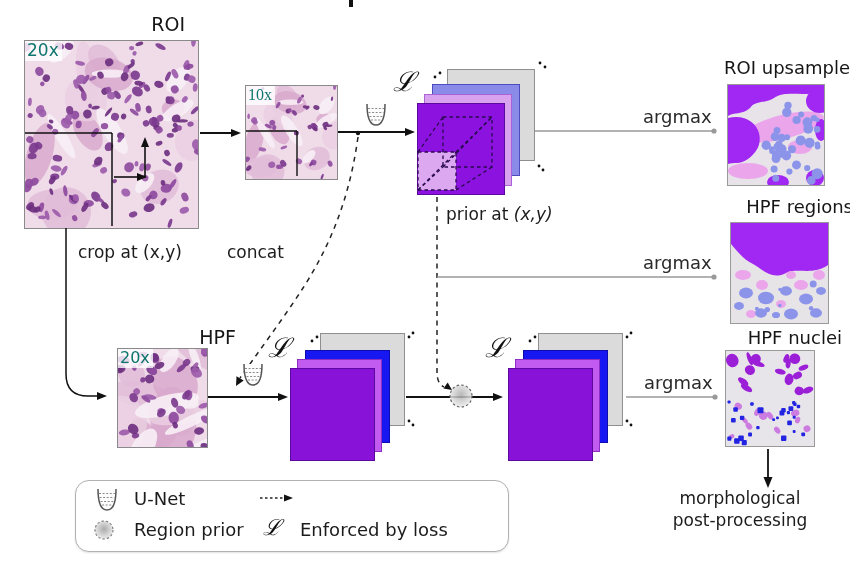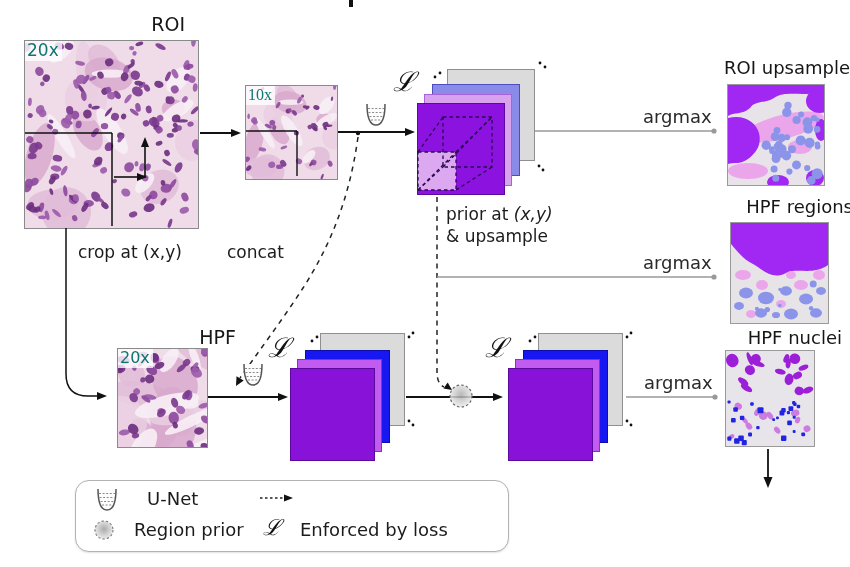--- a/index.html
+++ b/index.html
@@ -283,21 +283,20 @@
   <div class="txt" style="left:227px;top:242px;">concat</div>
 
   <div class="layer" style="left:447px;top:69px;width:88px;height:92px;background:#DBDBDB;border:1px solid #8f8f8f;"></div>
   <div class="layer" style="left:432px;top:84px;width:88px;height:92px;background:#8A8AE9;border:1px solid #4d4dc0;"></div>
   <div class="layer" style="left:424px;top:94px;width:88px;height:92px;background:#D9A2EE;border:1px solid #a963d6;"></div>
   <div class="layer" style="left:417px;top:103px;width:88px;height:92px;background:#8C13DF;border:1px solid #5c0a9e;"></div>
 
   <div class="txt" style="left:446px;top:203px;line-height:22px;white-space:normal;width:140px;">
     <span>prior at</span>
     <span style="font-style:italic;">(x,y)</span><br>
-    <span>&amp; upsample</span>
   </div>
 
   <div class="argmax" style="left:643px;top:106px;">argmax</div>
   <div class="argmax" style="left:643px;top:252px;">argmax</div>
   <div class="argmax" style="left:644px;top:372px;">argmax</div>
 
   <div class="title small-title" style="left:700px;top:57px;width:150px;">ROI upsample</div>
   <div class="mapimg" style="left:727px;top:84px;width:96px;height:100px;"><svg width="96" height="100" viewBox="0 0 96 100" preserveAspectRatio="none">
         <rect width="96" height="100" fill="#E7E3E9"></rect>
         <ellipse cx="55" cy="42" rx="42" ry="12" fill="#EBA6EB" transform="rotate(-14 55 42)"></ellipse>
@@ -519,32 +518,36 @@
   <div class="layer" style="left:297px;top:359px;width:85px;height:93px;background:#C25BEF;border:1px solid #8d2ec4;"></div>
   <div class="layer" style="left:290px;top:368px;width:85px;height:93px;background:#8812D8;border:1px solid #5c0a9e;"></div>
 
   <div class="loss" style="left:485px;top:328px;">ℒ</div>
 
   <div class="layer" style="left:538px;top:333px;width:85px;height:93px;background:#DBDBDB;border:1px solid #8f8f8f;"></div>
   <div class="layer" style="left:523px;top:350px;width:85px;height:93px;background:#1717F2;border:1px solid #0d0dae;"></div>
   <div class="layer" style="left:515px;top:359px;width:85px;height:93px;background:#C25BEF;border:1px solid #8d2ec4;"></div>
   <div class="layer" style="left:508px;top:368px;width:85px;height:93px;background:#8812D8;border:1px solid #5c0a9e;"></div>
 
+  <div class="txt" style="left:640px;top:487px;width:200px;text-align:center;line-height:22px;white-space:normal;">
+    <span>morphological</span><br>
+    <span>post-processing</span>
+  </div>
 
   <div id="legend">
     <div class="abs" style="left:18px;top:6px;"><svg width="26" height="27" viewBox="0 0 26 27">
     <path d="M4,2 C4,15 7,23 13,23 C19,23 22,15 22,2" fill="#fdfdfd" stroke="#555" stroke-width="1.5"></path>
     <g stroke="#8a8a8a" stroke-width="1" stroke-dasharray="2 1.6">
       <line x1="5" y1="6.5" x2="21" y2="6.5"></line>
             <line x1="5.5" y1="10.5" x2="20.5" y2="10.5"></line>
       <line x1="6.5" y1="14.5" x2="19.5" y2="14.5"></line>
             <line x1="8" y1="18" x2="18" y2="18"></line>
     </g>
         </svg></div>
-    <div class="legtxt" style="left:58px;top:7px;margin-left:13px;">U-Net</div>
+    <div class="legtxt" style="left:58px;top:7px;">U-Net</div>
     <div class="abs" style="left:17px;top:38px;"><svg width="22" height="22" viewBox="0 0 22 22">
     <defs>
             <radialGradient id="pg2" cx="50%" cy="45%" r="60%">
       <stop offset="0%" stop-color="#ababab"></stop>
               <stop offset="60%" stop-color="#d6d6d6"></stop>
       <stop offset="100%" stop-color="#f2f2f2"></stop>
             </radialGradient>
           </defs>
     <circle cx="11" cy="11" r="9" fill="url(#pg2)" stroke="#777" stroke-width="1.1" stroke-dasharray="2.4 2"></circle>
         </svg></div>

